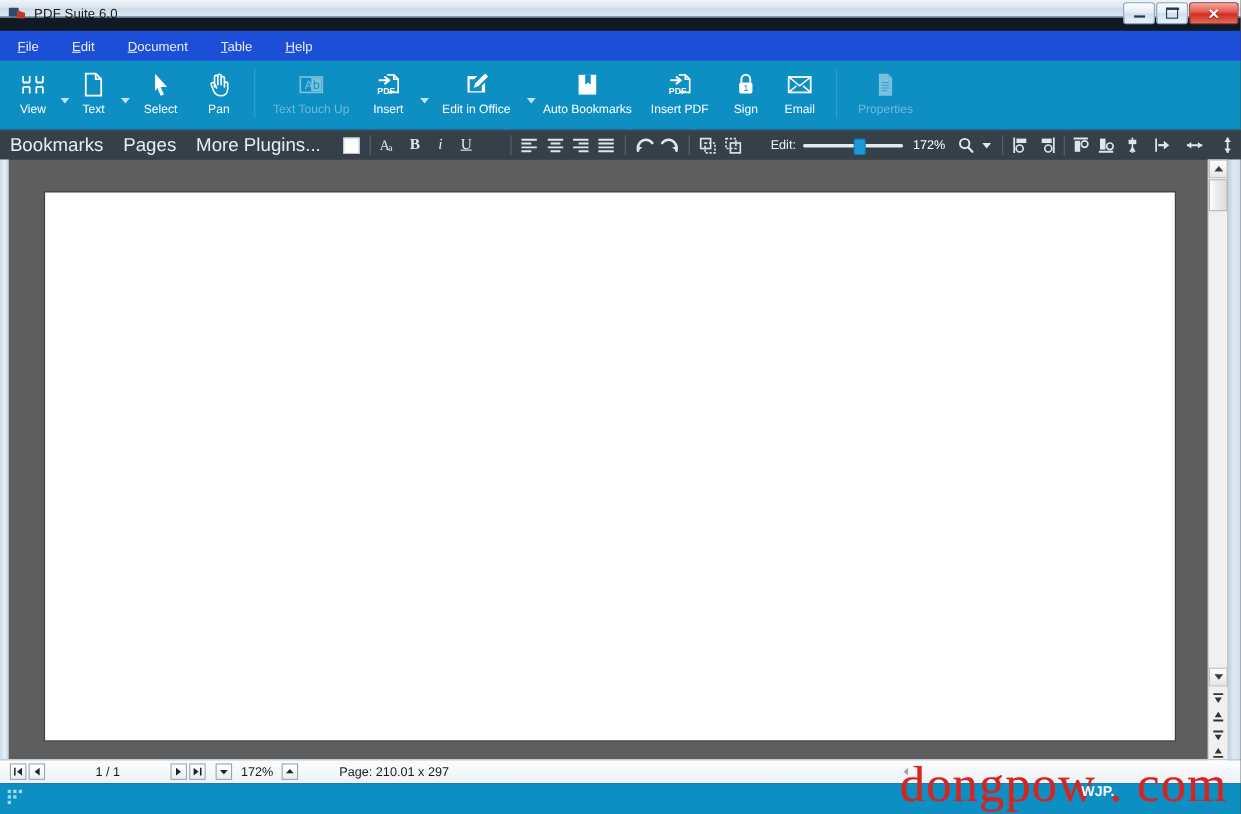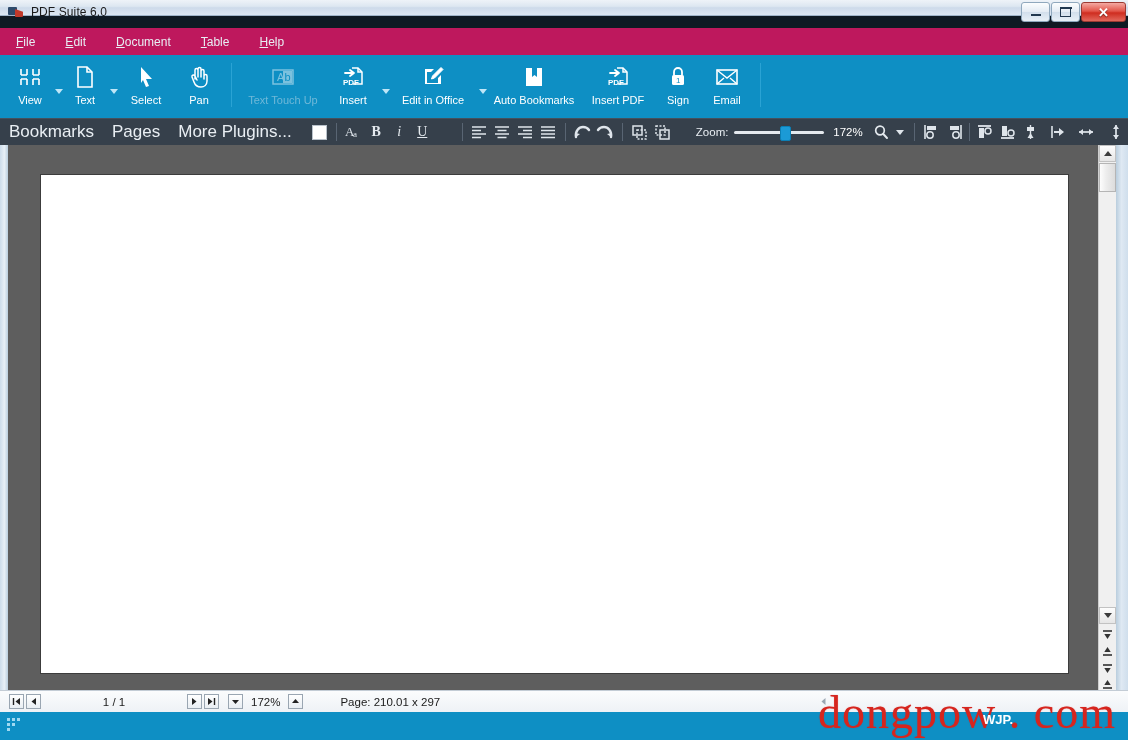--- a/index.html
+++ b/index.html
@@ -32,21 +32,21 @@
     background:linear-gradient(180deg,#f4a9a2 0%,#e2564a 45%,#cf2d20 55%,#e2685c 100%);}
   .wbtn .gl{width:11px;height:9px;position:relative;}
   .min .gl{border-bottom:2px solid #21384f;height:6px;width:10px;}
   .max .gl{border:1.5px solid #21384f;width:9px;height:8px;}
   .max .gl:after{content:"";position:absolute;left:-1.5px;top:-1.5px;right:-1.5px;height:2px;background:#21384f;}
   .close .x{color:#fff;font-size:13px;font-weight:bold;line-height:1;text-shadow:0 1px 1px rgba(0,0,0,.45);}
 
   
   .menubar{
     position:absolute;left:0;top:28px;width:1128px;height:28px;
-    background:#be185d;display:flex;align-items:center;padding-left:14px;box-sizing:border-box;
+    background:#1d4ed8;display:flex;align-items:center;padding-left:14px;box-sizing:border-box;
   }
   .menu-item{font-size:12px;color:#e8eef4;margin-right:26px;cursor:default;padding:2px 2px;}
   .menu-item u{text-decoration:underline;}
 
   
   .ribbon{
     position:absolute;left:0;top:55px;width:1128px;height:63px;
     background:#0e8fc4;display:flex;align-items:flex-start;padding-left:8px;box-sizing:border-box;
   }
   .rb{
@@ -290,20 +290,32 @@
         <svg width="24" height="20" viewBox="0 0 24 20">
           <rect x="2" y="3" width="20" height="14" fill="none" stroke="#fff" stroke-width="1.6"></rect>
           <path d="M2 3l10 8 10-8M2 17l7-6M22 17l-7-6" fill="none" stroke="#fff" stroke-width="1.4"></path>
         </svg>
       </div>
       <div class="lbl">Email</div>
     </div>
 
     <div class="rsep"></div>
 
+    <div class="rb disabled" style="width:74px">
+      <div class="ic">
+        <svg width="20" height="24" viewBox="0 0 20 24">
+          <path d="M4 2h8l4 4v16H4z" fill="#fff"></path>
+          <path d="M12 2v4h4" fill="#cfe9f6"></path>
+          <g stroke="#6fb8d8" stroke-width="1">
+              <path d="M6.5 10h7M6.5 12.5h7M6.5 15h7M6.5 17.5h5"></path>
+            </g>
+        </svg>
+      </div>
+      <div class="lbl">Properties</div>
+    </div>
   </div>
 
   <div class="subbar">
     <div class="sb-text">Bookmarks</div>
     <div class="sb-text">Pages</div>
     <div class="sb-text">More Plugins...</div>
 
     <div class="sb-tool" style="margin-left:8px">
       <div class="swatch"></div>
     </div>
@@ -379,21 +391,21 @@
         <rect x="6" y="6" width="9" height="9" fill="none" stroke="#dfe5eb" stroke-width="1.5" stroke-dasharray="2 1.5"></rect>
       </svg>
     </div>
     <div class="sb-tool">
       <svg width="17" height="16" viewBox="0 0 17 16">
         <rect x="2" y="2" width="9" height="9" fill="none" stroke="#dfe5eb" stroke-width="1.5" stroke-dasharray="2 1.5"></rect>
         <rect x="6" y="6" width="9" height="9" fill="none" stroke="#dfe5eb" stroke-width="1.5"></rect>
       </svg>
     </div>
 
-    <div class="zoom-label" style="margin-left:22px">Zoom:</div>
+    <div class="zoom-label" style="margin-left:22px">Edit:</div>
     <div class="zoom-slider">
       <div class="zs-track"></div>
       <div class="zs-thumb"></div>
     </div>
     <div class="zoom-val">172%</div>
     <div class="sb-tool">
       <svg width="16" height="16" viewBox="0 0 16 16">
         <circle cx="7" cy="6.5" r="4.3" fill="none" stroke="#e4e9ee" stroke-width="1.7"></circle>
         <path d="M10.3 10L14 14" stroke="#e4e9ee" stroke-width="2" stroke-linecap="round"></path>
       </svg>
@@ -508,21 +520,21 @@
       <svg width="9" height="9" viewBox="0 0 9 9">
         <path d="M1.5 1v7" stroke="#222" stroke-width="1.4"></path>
           <path d="M8 1L3.5 4.5 8 8z" fill="#222"></path>
       </svg>
     </div>
     <div class="sbtn">
       <svg width="9" height="9" viewBox="0 0 9 9">
         <path d="M7 1L2.5 4.5 7 8z" fill="#222"></path>
       </svg>
     </div>
-    <div class="st-text" style="width:144px;text-align:center">1 / 1</div>
+    <div class="st-text" style="width:112px;text-align:center">1 / 1</div>
     <div class="sbtn">
       <svg width="9" height="9" viewBox="0 0 9 9">
         <path d="M2 1l4.5 3.5L2 8z" fill="#222"></path>
       </svg>
     </div>
     <div class="sbtn">
       <svg width="9" height="9" viewBox="0 0 9 9">
         <path d="M1 1l4.5 3.5L1 8z" fill="#222"></path>
           <path d="M7.5 1v7" stroke="#222" stroke-width="1.4"></path>
       </svg>

